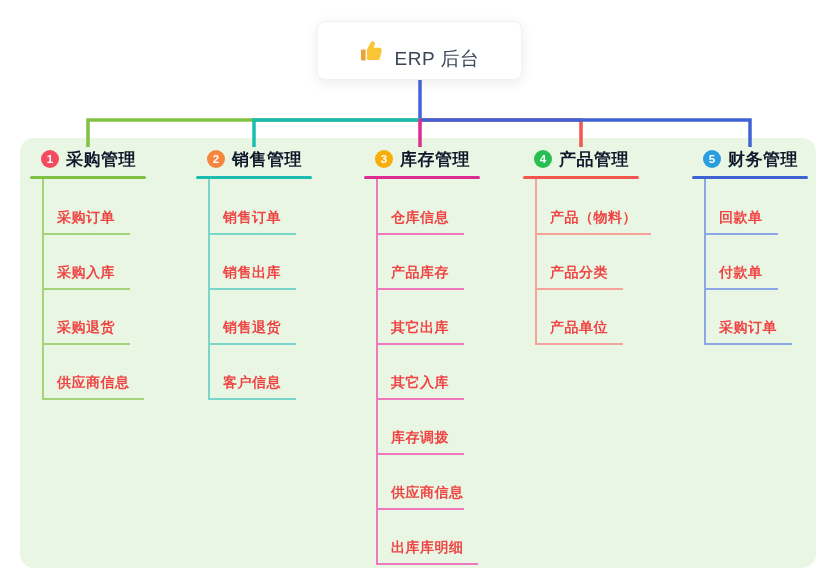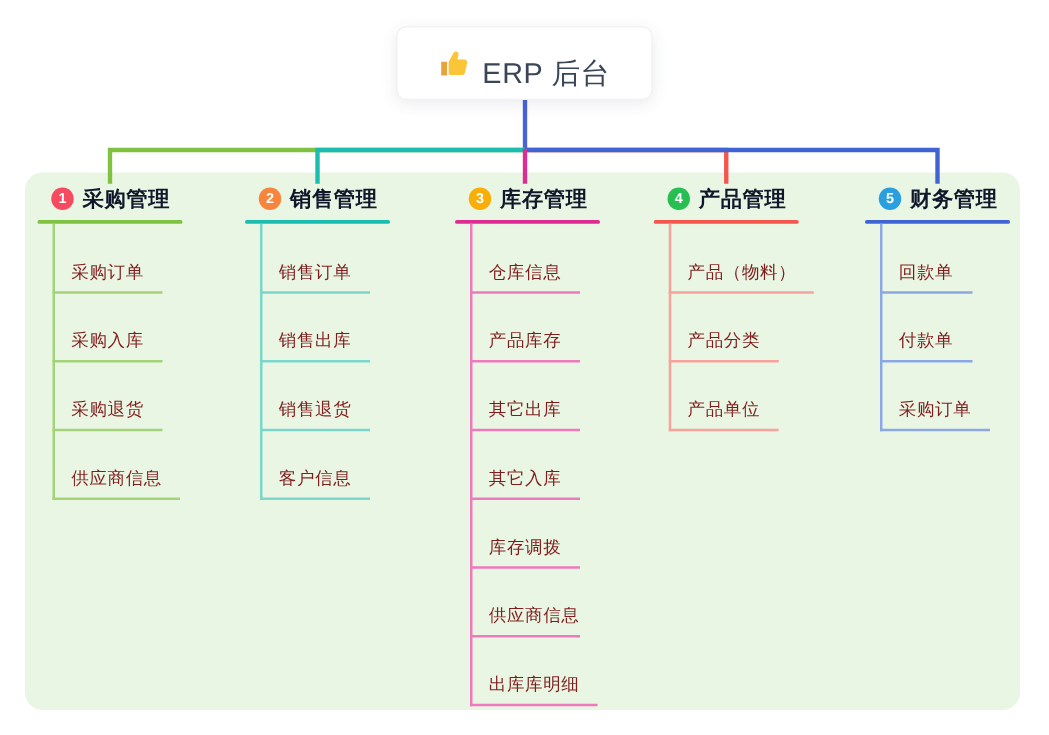--- a/index.html
+++ b/index.html
@@ -32,21 +32,21 @@
     border: 1px solid #f0f1f3;
     border-radius: 8px;
     box-shadow: 0 3px 12px rgba(60,70,90,0.10);
     display: flex;
     align-items: center;
     justify-content: center;
     gap: 9px;
     cursor: pointer;
   }
   .root-title {
-    font-size: 23px;
+    font-size: 19px;
     color: #3a4556;
     letter-spacing: 0.5px;
     margin-top: 16px;
   }
   .thumb-icon { display: inline-flex; width: 26px; height: 26px; }
   .branch { position: absolute; top: 148px; width: 150px; }
   .branch-header {
     position: absolute;
     left: 0; top: 0;
     height: 22px;
@@ -83,24 +83,25 @@
     position: absolute;
     left: 12px; top: 31px;
     width: 2px;
   }
   .child-label {
     position: absolute;
     left: 27px;
     height: 20px;
     line-height: 20px;
     font-size: 14px;
-    color: #7f1d1d;
+    color: #ef4444;
     white-space: nowrap;
     cursor: pointer;
     letter-spacing: 0.5px;
+    font-weight: bold;
   }
   .child-underline {
     position: absolute;
     left: 12px;
     height: 2px;
   }
 </style>
 </head>
 <body>
 

